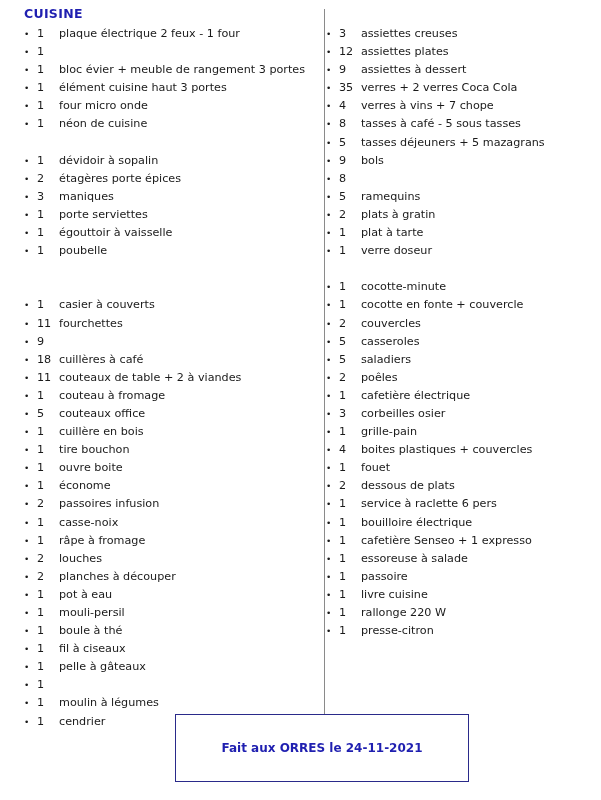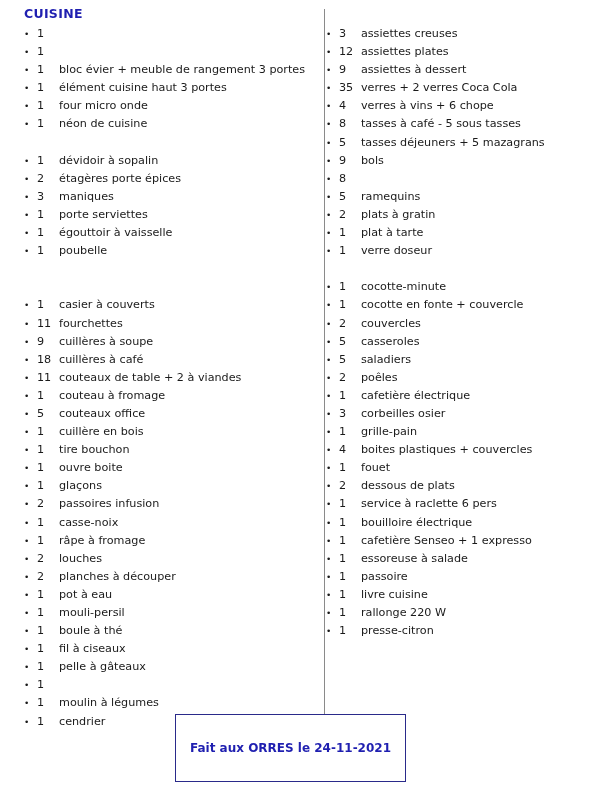--- a/index.html
+++ b/index.html
@@ -85,21 +85,21 @@
     line-height: 18.1px;
   }
   .label {
     flex: 1 1 auto;
     line-height: 18.1px;
   }
   .footer-box {
     position: absolute;
     left: 175px;
     top: 714px;
-    width: 231px;
+    width: 294px;
     height: 68px;
     border: 1px solid #2a2a8a;
     box-sizing: border-box;
   }
   .footer-text {
     position: absolute;
     left: 0;
     right: 0;
     top: 26px;
     text-align: center;
@@ -114,20 +114,21 @@
 <div class="page">
 
   <div class="title">CUISINE</div>
 
   <div class="columns">
     <div class="col col-left">
       <ul class="items">
           <li>
             <span class="bullet">•</span>
             <span class="qty">1</span>
+            <span class="label">plaque électrique 2 feux  -  1 four</span>
           </li>
           <li>
             <span class="bullet">•</span>
             <span class="qty">1</span>
           </li>
           <li>
             <span class="bullet">•</span>
             <span class="qty">1</span>
             <span class="label">bloc évier + meuble de rangement 3 portes</span>
           </li>
@@ -185,21 +186,20 @@
             <span class="label">casier à couverts</span>
           </li>
           <li>
             <span class="bullet">•</span>
             <span class="qty">11</span>
             <span class="label">fourchettes</span>
           </li>
           <li>
             <span class="bullet">•</span>
             <span class="qty">9</span>
-            <span class="label">cuillères à soupe</span>
           </li>
           <li>
             <span class="bullet">•</span>
             <span class="qty">18</span>
             <span class="label">cuillères à café</span>
           </li>
           <li>
             <span class="bullet">•</span>
             <span class="qty">11</span>
             <span class="label">couteaux de table + 2 à viandes</span>
@@ -225,21 +225,21 @@
             <span class="label">tire bouchon</span>
           </li>
           <li>
             <span class="bullet">•</span>
             <span class="qty">1</span>
             <span class="label">ouvre boite</span>
           </li>
           <li>
             <span class="bullet">•</span>
             <span class="qty">1</span>
-            <span class="label">glaçons</span>
+            <span class="label">économe</span>
           </li>
           <li>
             <span class="bullet">•</span>
             <span class="qty">2</span>
             <span class="label">passoires infusion</span>
           </li>
           <li>
             <span class="bullet">•</span>
             <span class="qty">1</span>
             <span class="label">casse-noix</span>
@@ -319,21 +319,21 @@
             <span class="label">assiettes à dessert</span>
           </li>
           <li>
             <span class="bullet">•</span>
             <span class="qty">35</span>
             <span class="label">verres + 2 verres Coca Cola</span>
           </li>
           <li>
             <span class="bullet">•</span>
             <span class="qty">4</span>
-            <span class="label">verres à vins + 6 chope</span>
+            <span class="label">verres à vins + 7 chope</span>
           </li>
           <li>
             <span class="bullet">•</span>
             <span class="qty">8</span>
             <span class="label">tasses à café  -  5 sous tasses</span>
           </li>
           <li>
             <span class="bullet">•</span>
             <span class="qty">5</span>
             <span class="label">tasses déjeuners  + 5 mazagrans</span>

